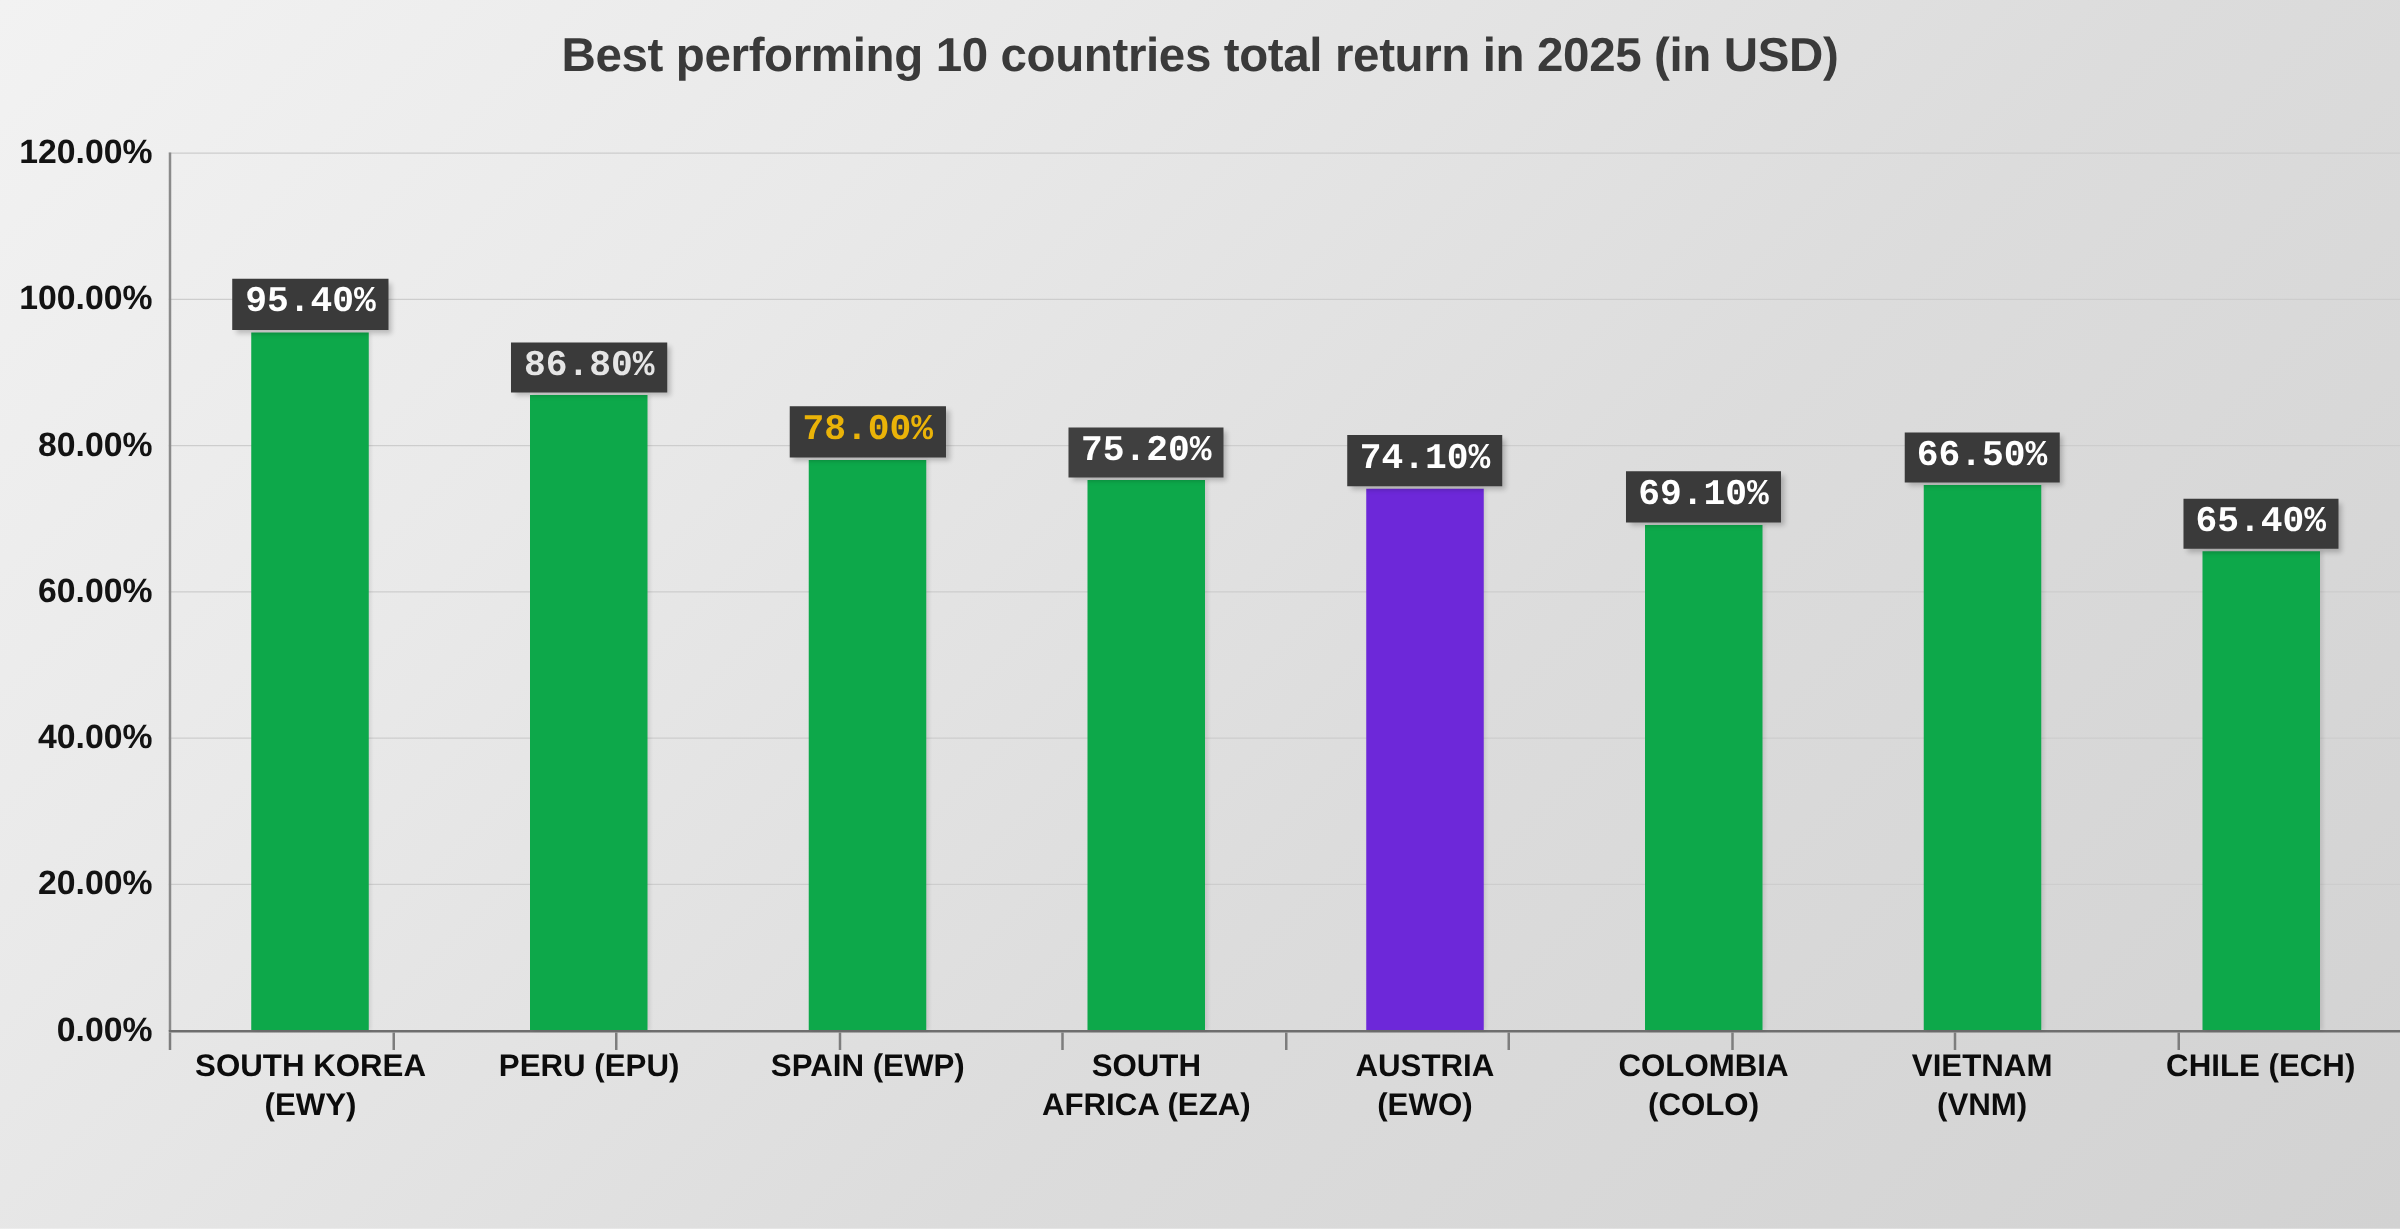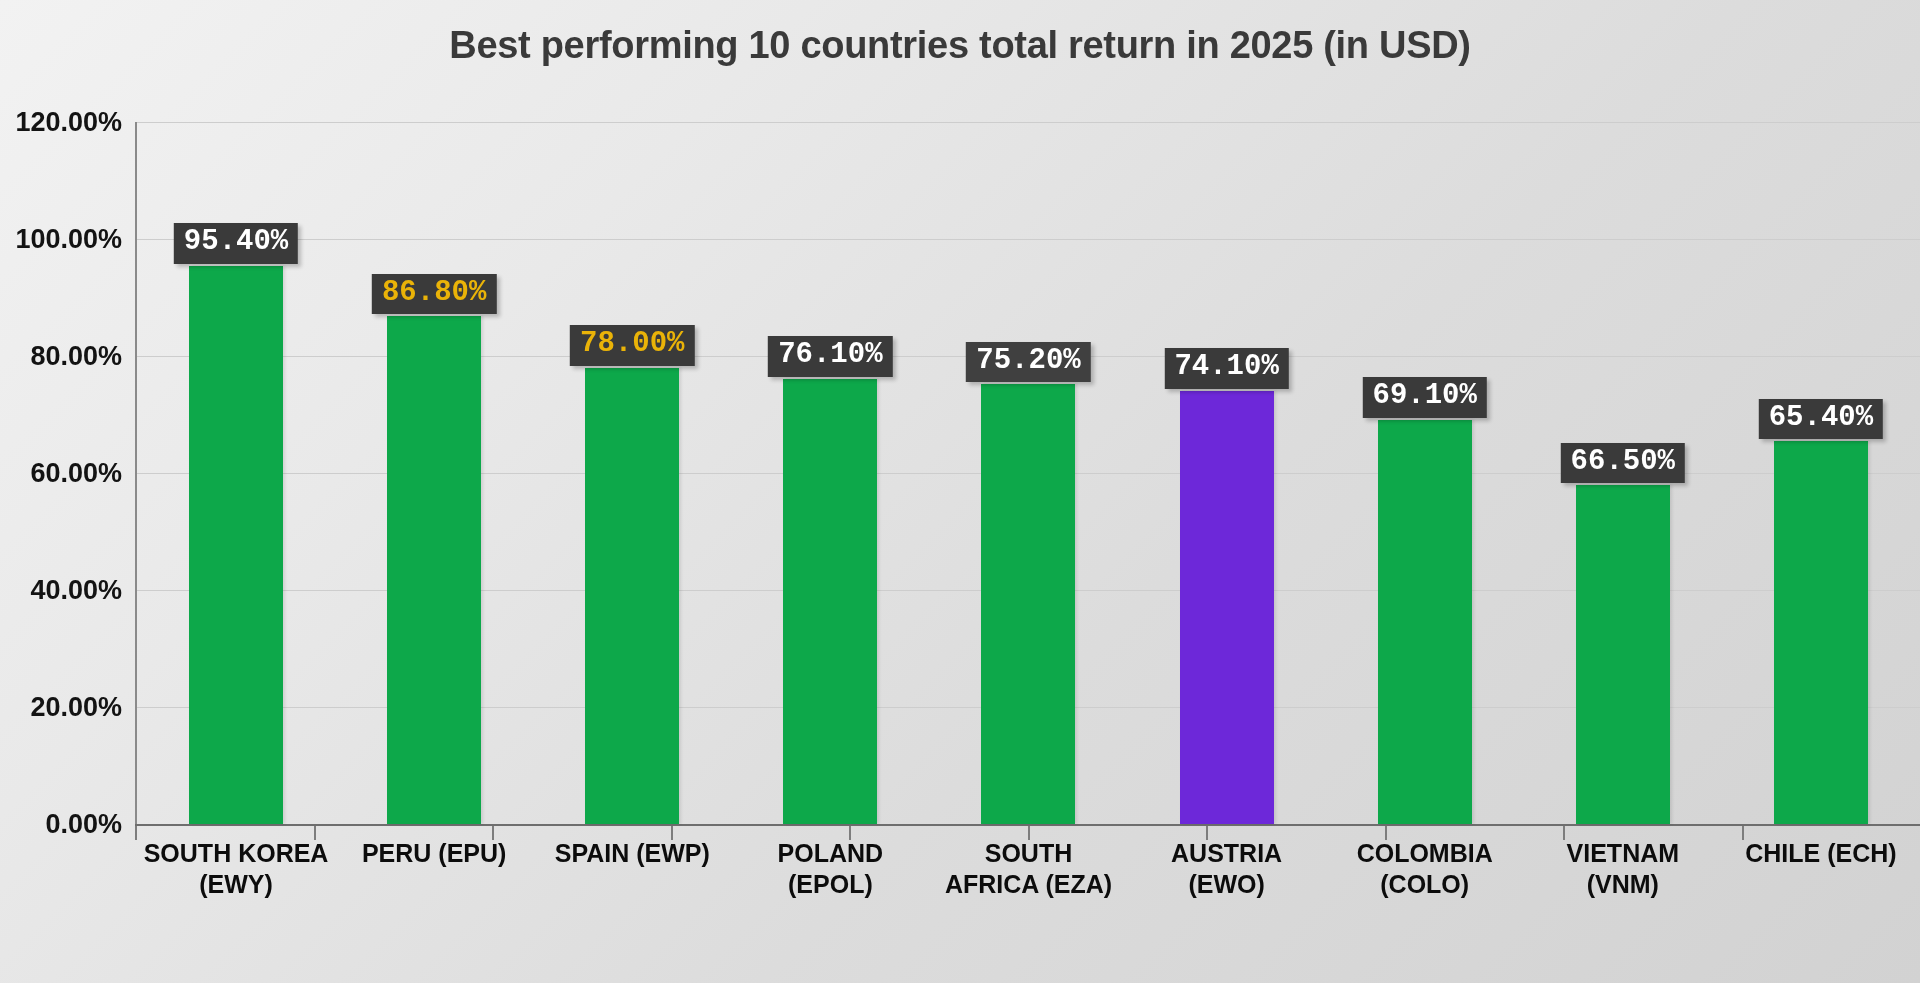--- a/index.html
+++ b/index.html
@@ -184,50 +184,45 @@
 <div id="axis-line-x"></div>
 
 <div id="bars">
     <div class="bar-slot">
       <div class="bar" title="SOUTH KOREA (EWY) 95.40%" style="height: 558.09px; background: rgb(13, 168, 74);">
         <div class="bar-label" style="background: rgb(58, 58, 58); color: rgb(255, 255, 255);">95.40%</div>
       </div>
     </div>
     <div class="bar-slot">
       <div class="bar" title="PERU (EPU) 86.80%" style="height: 507.78px; background: rgb(13, 168, 74);">
-        <div class="bar-label" style="background: rgb(58, 58, 58); color: #eab308;">86.80%</div>
+        <div class="bar-label" style="background: rgb(58, 58, 58); color: #e5e5e5;">86.80%</div>
       </div>
     </div>
     <div class="bar-slot">
       <div class="bar" title="SPAIN (EWP) 78.00%" style="height: 456.3px; background: rgb(13, 168, 74);">
         <div class="bar-label" style="background: rgb(58, 58, 58); color: #eab308;">78.00%</div>
       </div>
     </div>
     <div class="bar-slot">
-      <div class="bar" title="GREECE (GREK) 76.10%" style="height: 445.185px; background: rgb(13, 168, 74);">
-        <div class="bar-label" style="background: rgb(58, 58, 58); color: rgb(255, 255, 255);">76.10%</div>
-      </div>
-    </div>
-    <div class="bar-slot">
       <div class="bar" title="SOUTH AFRICA (EZA) 75.20%" style="height: 439.92px; background: rgb(13, 168, 74);">
         <div class="bar-label" style="background: #404040; color: rgb(255, 255, 255);">75.20%</div>
       </div>
     </div>
     <div class="bar-slot">
       <div class="bar" title="AUSTRIA (EWO) 74.10%" style="height: 433.485px; background: #6d28d9;">
         <div class="bar-label" style="background: rgb(58, 58, 58); color: rgb(255, 255, 255);">74.10%</div>
       </div>
     </div>
     <div class="bar-slot">
       <div class="bar" title="COLOMBIA (COLO) 69.10%" style="height: 404.235px; background: rgb(13, 168, 74);">
         <div class="bar-label" style="background: rgb(58, 58, 58); color: rgb(255, 255, 255);">69.10%</div>
       </div>
     </div>
     <div class="bar-slot">
-      <div class="bar" title="VIETNAM (VNM) 66.50%" style="height: 339px; background: rgb(13, 168, 74);">
+      <div class="bar" title="VIETNAM (VNM) 66.50%" style="height: 436px; background: rgb(13, 168, 74);">
         <div class="bar-label" style="background: rgb(58, 58, 58); color: rgb(255, 255, 255);">66.50%</div>
       </div>
     </div>
     <div class="bar-slot">
       <div class="bar" title="CHILE (ECH) 65.40%" style="height: 382.59px; background: rgb(13, 168, 74);">
         <div class="bar-label" style="background: rgb(58, 58, 58); color: rgb(255, 255, 255);">65.40%</div>
       </div>
     </div>
   </div>
 <div id="x-ticks">
@@ -239,19 +234,18 @@
     <div class="xtick" style="left: 50%;"></div>
     <div class="xtick" style="left: 60%;"></div>
     <div class="xtick" style="left: 70%;"></div>
     <div class="xtick" style="left: 80%;"></div>
     <div class="xtick" style="left: 90%;"></div>
   </div>
 <div id="x-axis-labels">
     <div class="xcat"><span>SOUTH KOREA</span><span class="l2">(EWY)</span></div>
     <div class="xcat"><span>PERU (EPU)</span></div>
     <div class="xcat"><span>SPAIN (EWP)</span></div>
-    <div class="xcat"><span>POLAND</span><span class="l2">(EPOL)</span></div>
     <div class="xcat"><span>SOUTH</span><span class="l2">AFRICA (EZA)</span></div>
     <div class="xcat"><span>AUSTRIA</span><span class="l2">(EWO)</span></div>
     <div class="xcat"><span>COLOMBIA</span><span class="l2">(COLO)</span></div>
     <div class="xcat"><span>VIETNAM</span><span class="l2">(VNM)</span></div>
     <div class="xcat"><span>CHILE (ECH)</span></div>
   </div>
 
 </body></html>

